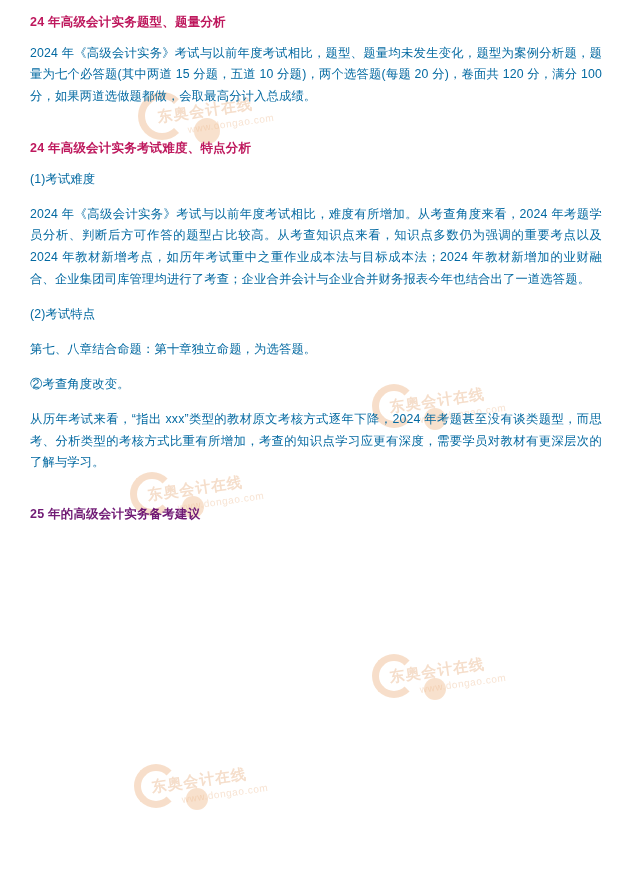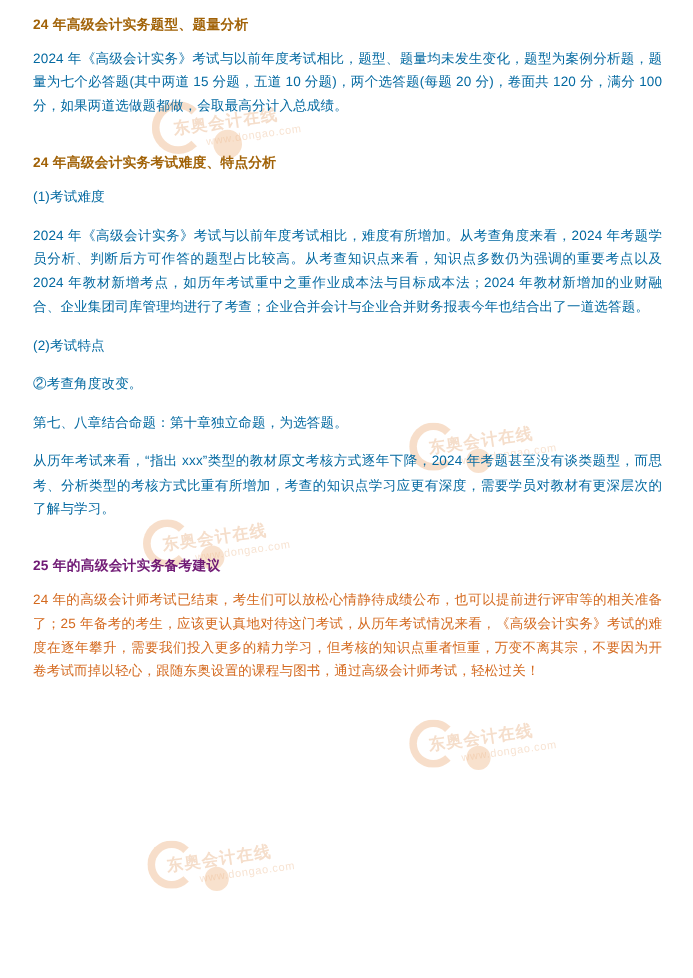--- a/index.html
+++ b/index.html
@@ -22,21 +22,21 @@
     box-sizing: border-box;
     padding: 14px 28px 10px 30px;
   }
   .doc-flow {
     position: relative;
     z-index: 3;
   }
   h2.section {
     font-size: 12.5px;
     font-weight: bold;
-    color: #a16207;
+    color: #be185d;
     margin: 0 0 11px 0;
     line-height: 1.4;
     letter-spacing: 0.2px;
   }
   h2.section.spaced {
     margin-top: 32px;
   }
   p.para {
     font-size: 12.3px;
     line-height: 1.78;
@@ -162,24 +162,23 @@
 
     <p class="para">(1)考试难度</p>
 
     <p class="para">2024 年《高级会计实务》考试与以前年度考试相比，难度有所增加。从考查角度来看，2024 年考题学员分析、判断后方可作答的题型占比较高。从考查知识点来看，知识点多数仍为强调的重要考点以及 2024 年教材新增考点，如历年考试重中之重作业成本法与目标成本法；2024 年教材新增加的业财融合、企业集团司库管理均进行了考查；企业合并会计与企业合并财务报表今年也结合出了一道选答题。</p>
 
     <p class="para">(2)考试特点</p>
 
 
 
 
+    <p class="para">第七、八章结合命题：第十章独立命题，为选答题。</p>
+
     <p class="para">②考查角度改变。</p>
-
-    <p class="para">第七、八章结合命题：第十章独立命题，为选答题。</p>
 
     <p class="para">从历年考试来看，“指出 xxx”类型的教材原文考核方式逐年下降，2024 年考题甚至没有谈类题型，而思考、分析类型的考核方式比重有所增加，考查的知识点学习应更有深度，需要学员对教材有更深层次的了解与学习。</p>
 
     <h2 class="section spaced orange">25 年的高级会计实务备考建议</h2>
 
-    <p class="para orange">24 年的高级会计师考试已结束，考生们可以放松心情静待成绩公布，也可以提前进行评审等的相关准备了；25 年备考的考生，应该更认真地对待这门考试，从历年考试情况来看，《高级会计实务》考试的难度在逐年攀升，需要我们投入更多的精力学习，但考核的知识点重者恒重，万变不离其宗，不要因为开卷考试而掉以轻心，跟随东奥设置的课程与图书，通过高级会计师考试，轻松过关！</p>
 
   </div>
 </div>
 
 </body></html>

